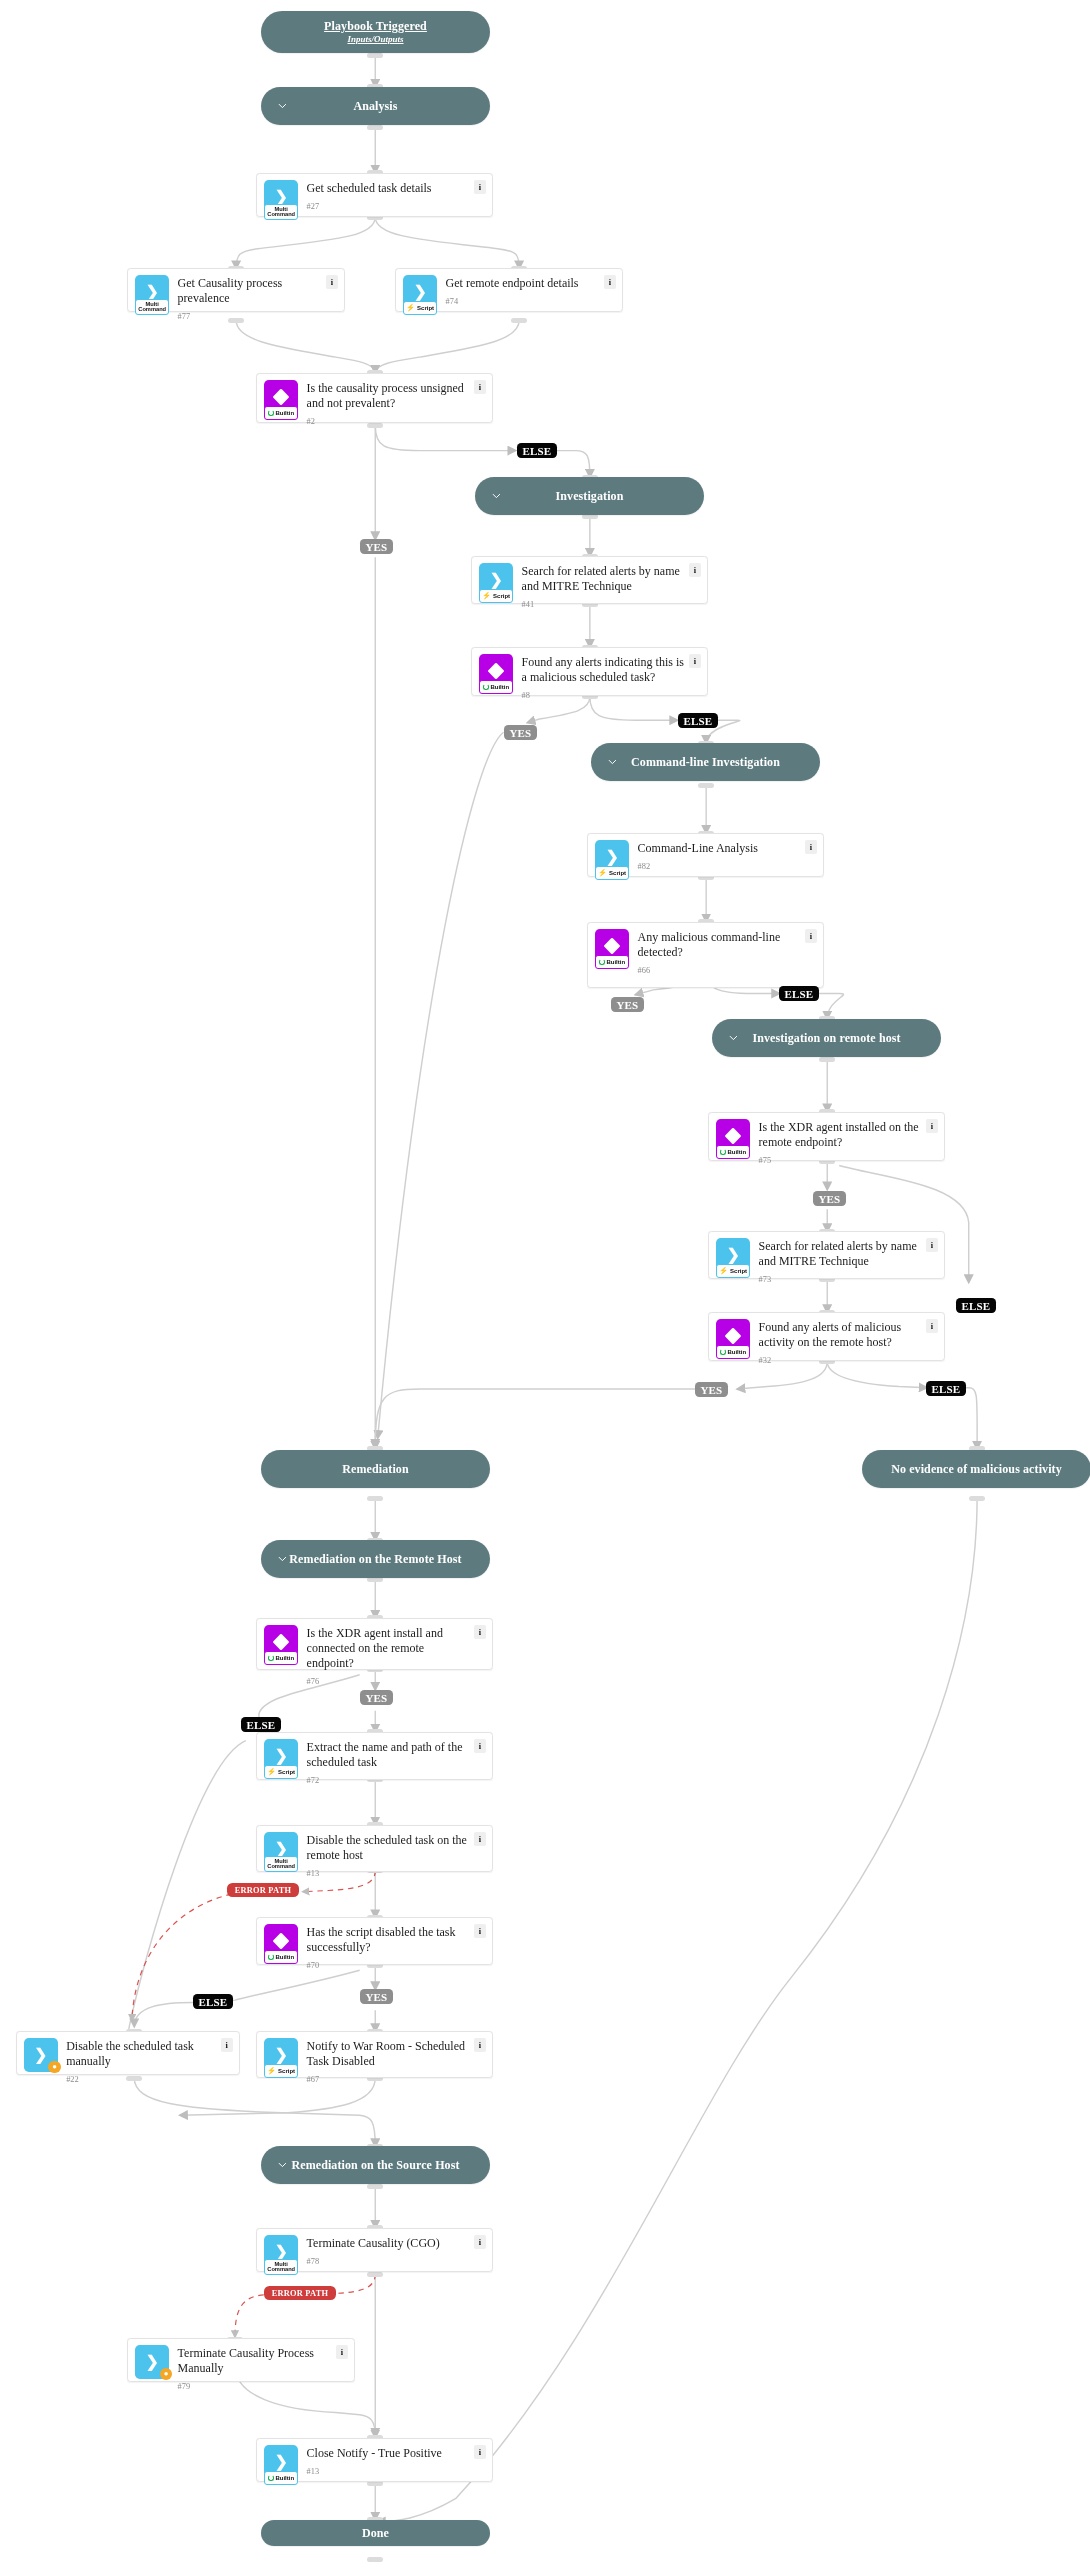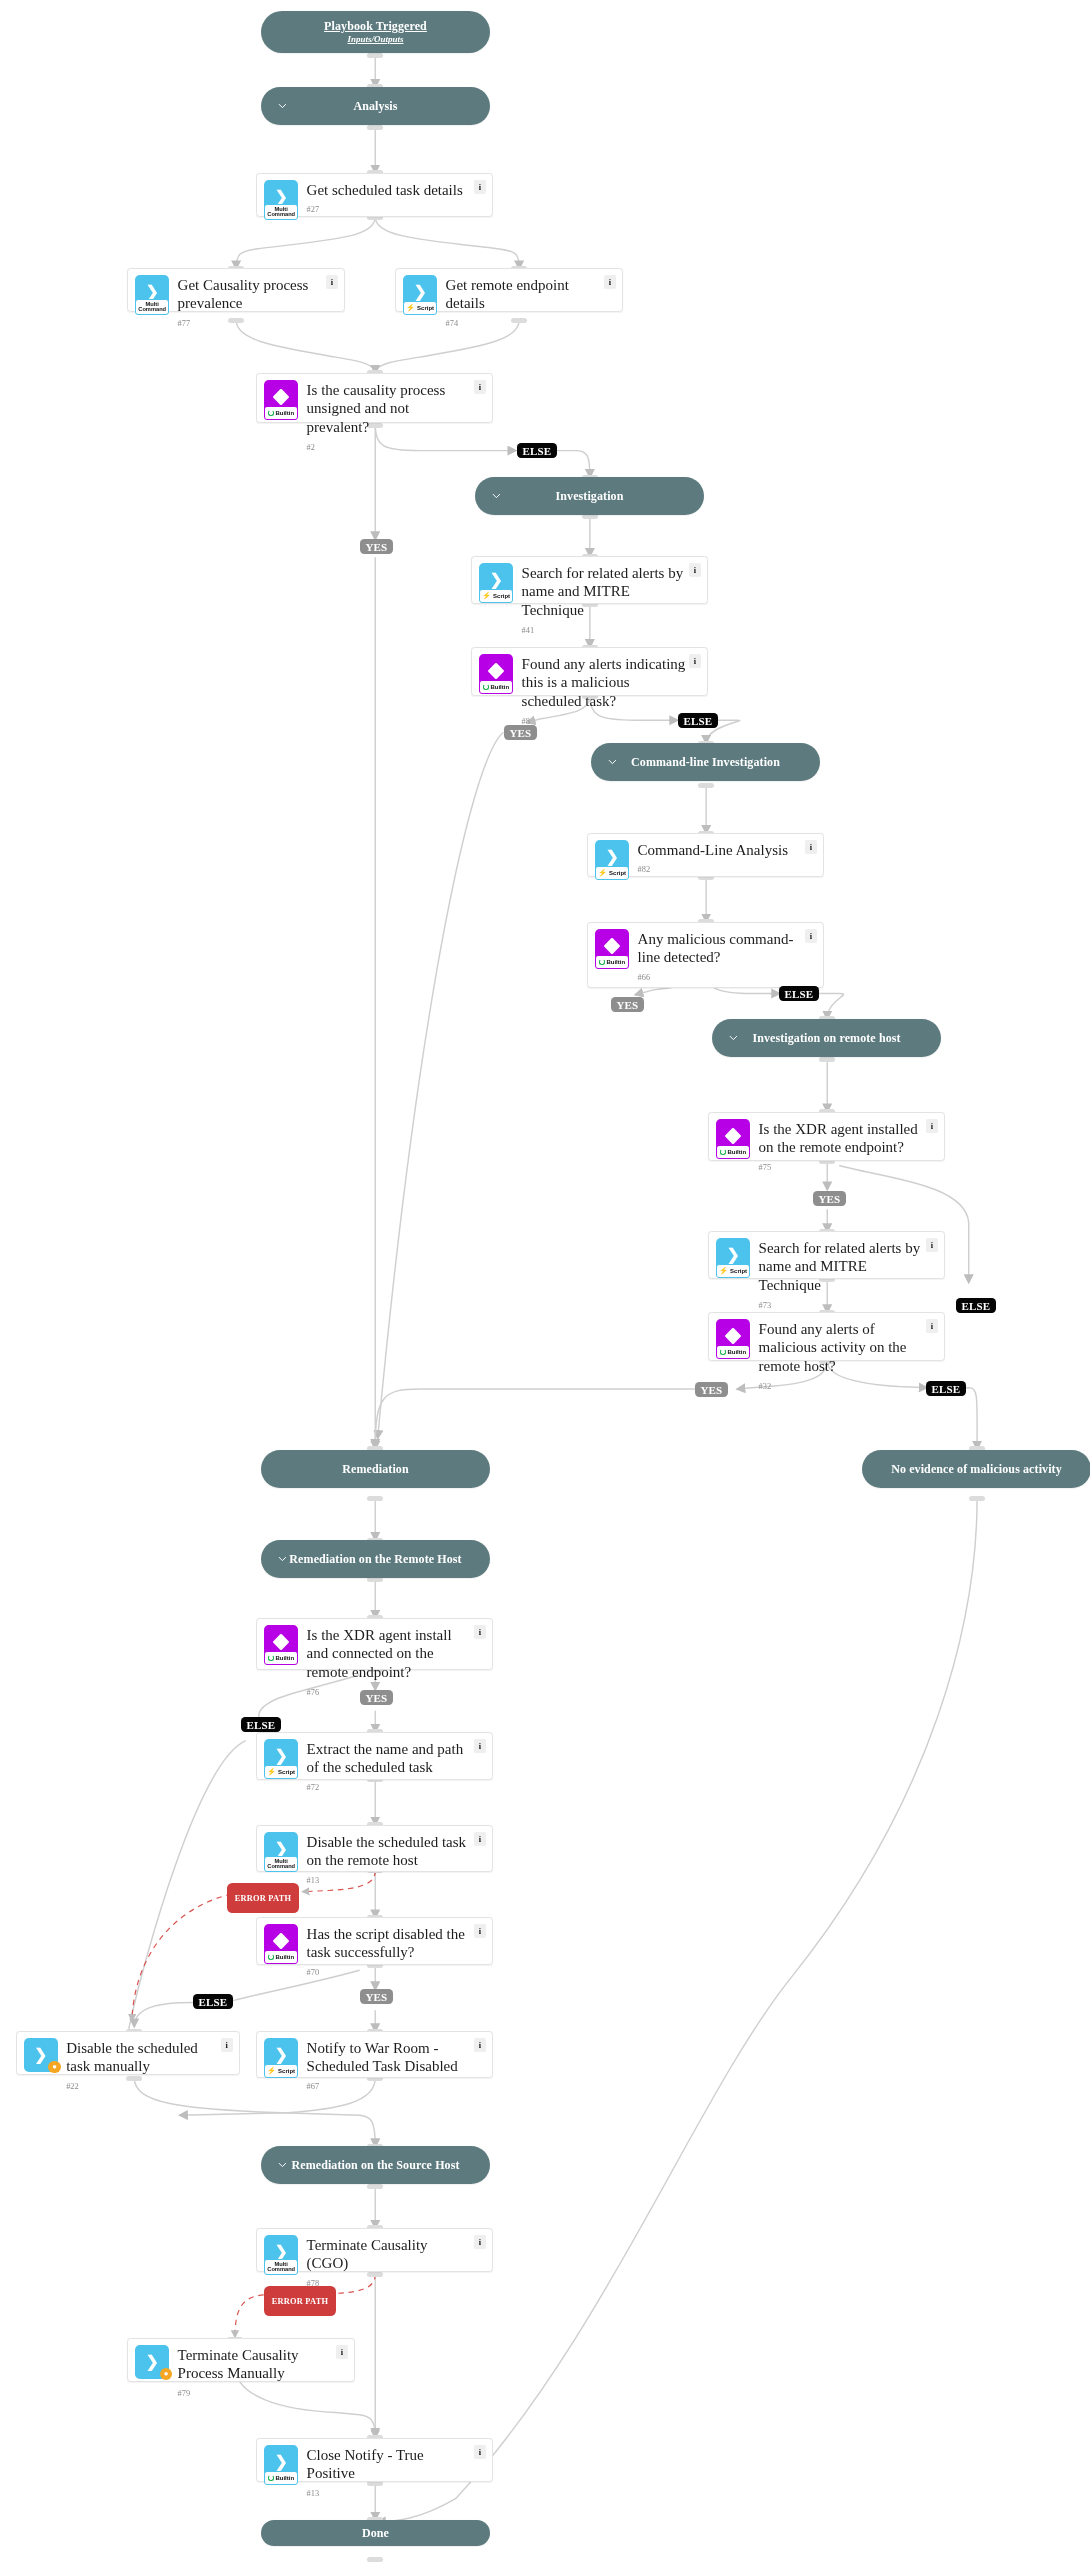--- a/index.html
+++ b/index.html
@@ -61,38 +61,38 @@
     display:inline-block; border-top-color:transparent;
   }
   .person-badge {
     position:absolute; left:24.6px; bottom:-1.2px; width:12.6px; height:12.6px;
     background:#f5a623; border-radius:50%; display:flex; align-items:center;
     justify-content:center; color:#fff; font-size:7.8px; line-height:1;
     font-family:"Liberation Sans", sans-serif;
   }
 
   .card-body { flex:1 1 auto; min-width:0; padding-top:0.6px; }
-  .card-title { font-size:15px; color:#1c1c1c; line-height:1.26; }
+  .card-title { font-size:12px; color:#1c1c1c; line-height:1.26; }
   .card-id { font-size:8.4px; color:#8b8b8b; margin-top:6px; }
   .info-btn {
     flex:0 0 auto; width:12px; height:14.4px; background:#efefef; border-radius:1.8px;
     display:flex; align-items:center; justify-content:center; margin-left:3.6px;
     color:#111; font-weight:700; font-size:8.4px; font-family:"Liberation Serif", serif;
   }
 
   
   .elabel {
     position:absolute; z-index:6; border-radius:4.2px; color:#fff;
     font-size:11px; font-weight:700; letter-spacing:0.2px;
     display:flex; align-items:center; justify-content:center;
     height:15px; padding:0 5.4px; font-family:"Liberation Serif", serif;
   }
   .elabel.yes  { background:#8e8e8e;text-align:center; }
   .elabel.els  { background:#050505; }
-  .elabel.err  { background:#cf3c3c; border-radius:5.4px; height:30px; padding:0 7.8px; font-size:8.4px; }
+  .elabel.err  { background:#cf3c3c; border-radius:5.4px; height:14px; padding:0 7.8px; font-size:8.4px; }
 
   
   .nub {
     position:absolute; width:15.6px; height:5.4px; background:#dcdcdc;
     border-radius:3px; z-index:3;
   }
 </style>
 </head>
 <body>
 

